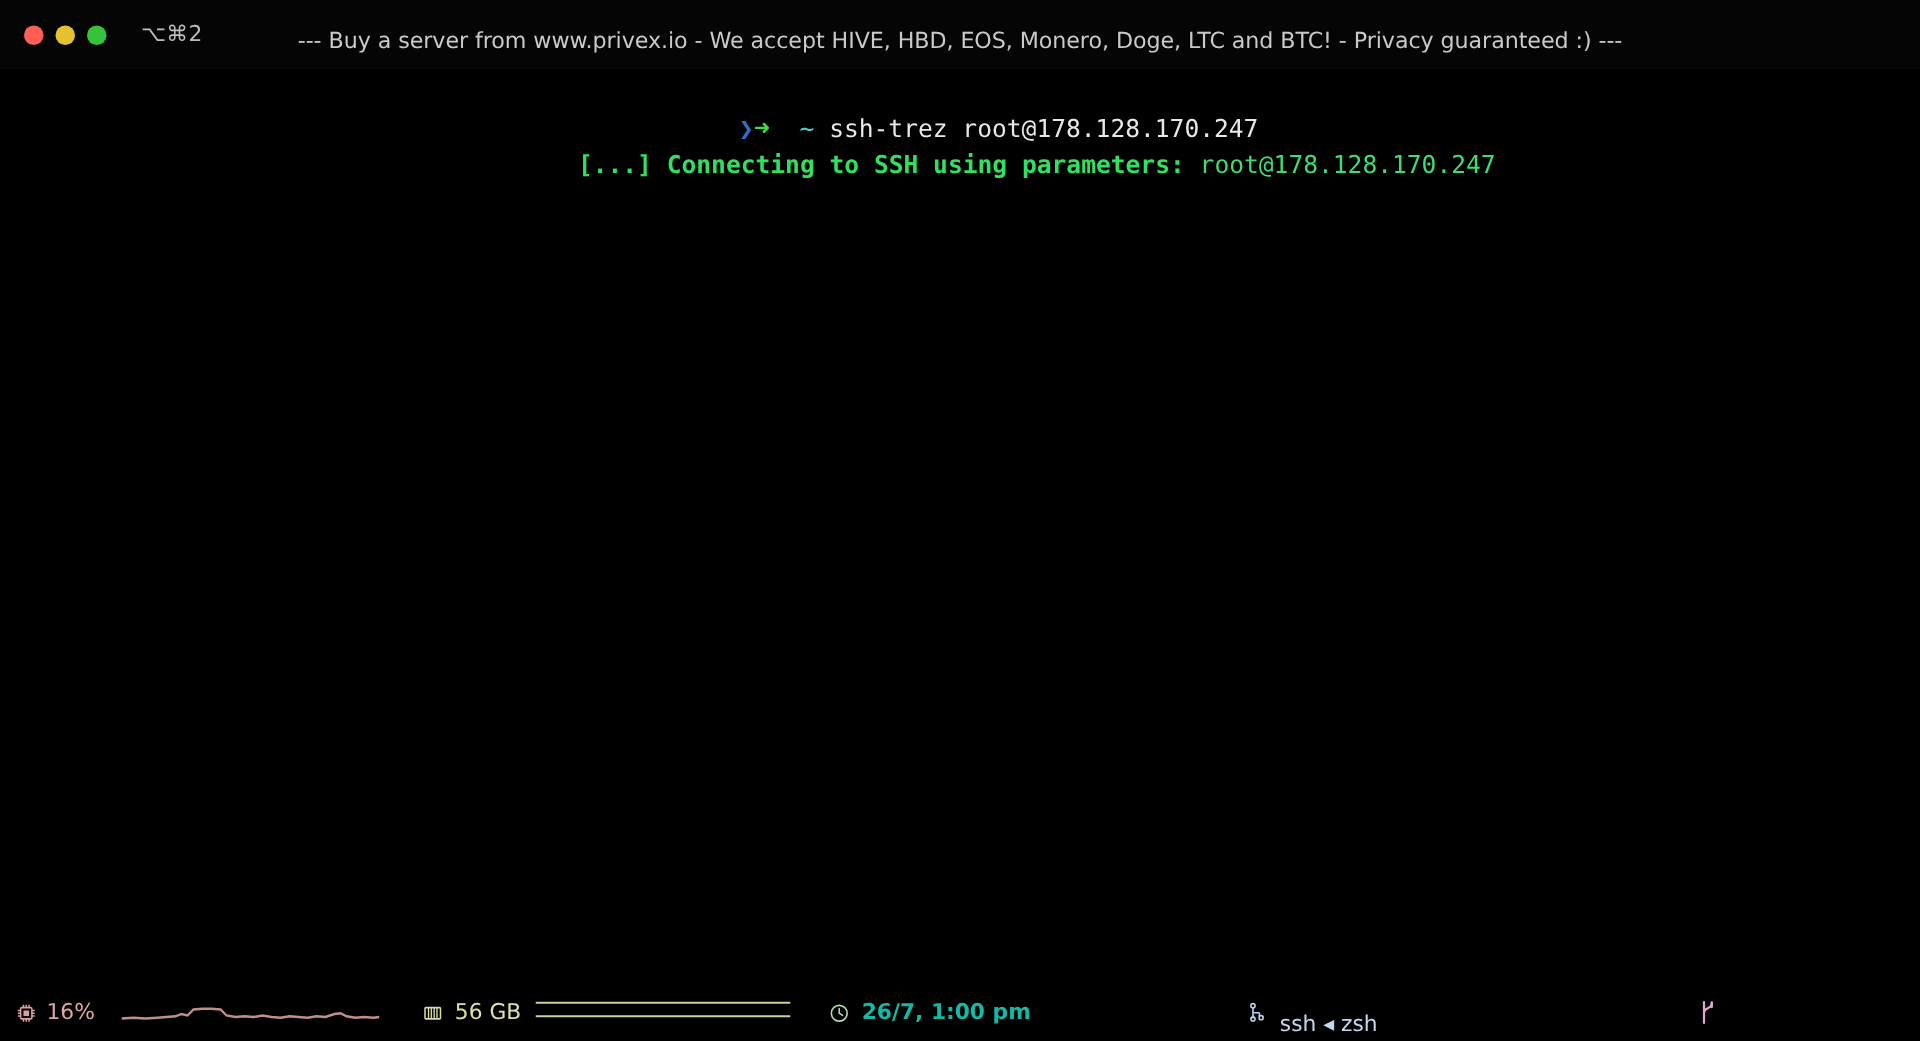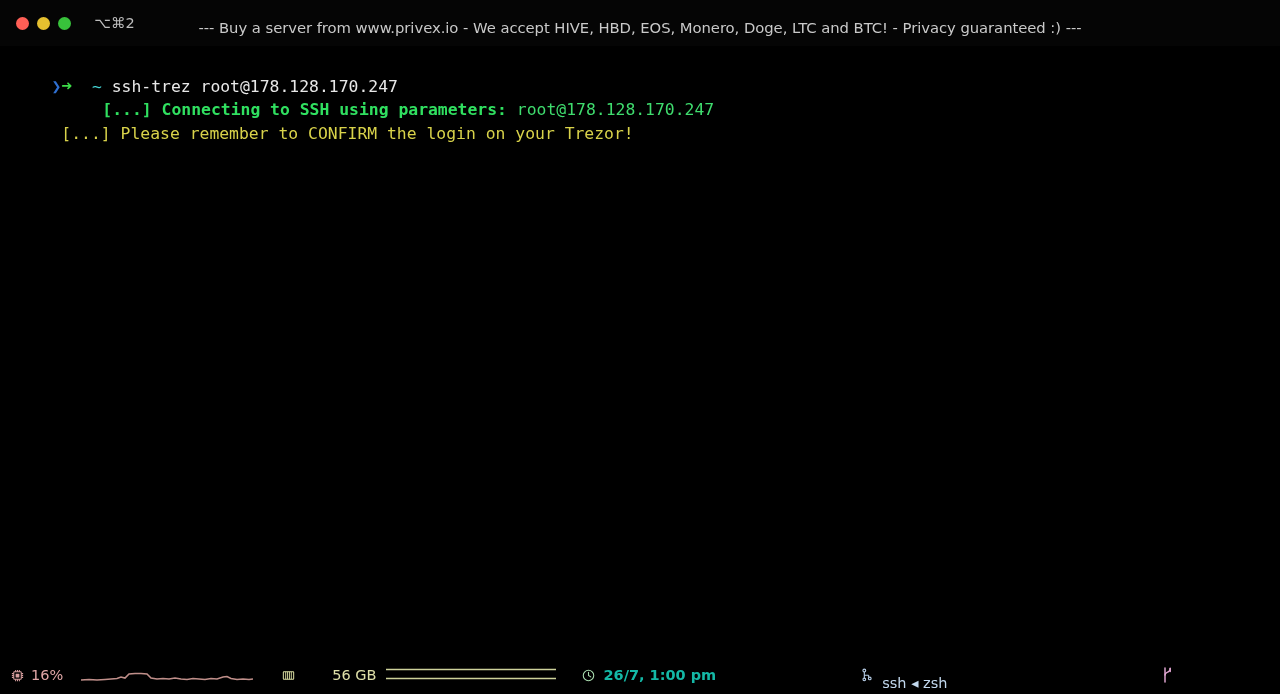--- a/index.html
+++ b/index.html
@@ -80,20 +80,21 @@
     font-family: "DejaVu Sans Mono", monospace;
     font-size: 16.4px;
     line-height: 24px;
     color: #e0e0e0;
   }
 
   .line {
     white-space: pre;
     height: 24px;
     padding-left: 12px;
+    text-align: center;
   }
 
   .seg { white-space: pre; }
 
   
   .chev-blue  { color: #2f6fd0; }
   .arrow-grn  { color: #3ddc48; font-size: 18px; }
   .tilde-cyan { color: #45d6d6; }
   .cmd-white  { color: #e8e8e8; }
 
@@ -128,21 +129,21 @@
     flex: 0 0 auto;
   }
 
   .status-label { white-space: nowrap; }
 
   #cpu-item   { margin-left: 10px; color: #d9a0a0; }
   #cpu-item .status-label { margin-left: 6px; color: #e0a6a6; }
 
   #cpu-spark  { margin-left: 18px; }
 
-  #mem-item   { margin-left: 28px; color: #d8dba0; gap: 29px; }
+  #mem-item   { margin-left: 28px; color: #d8dba0; }
   #mem-item .status-label { margin-left: 7px; color: #dfe0a8; }
 
   #mem-graph  { margin-left: 10px; }
 
   #clock-item { margin-left: 25px; color: #a8dcae; }
   #clock-item .status-label { margin-left: 7px; color: #14b8a6; font-weight: bold; }
 
   #proc-item  { margin-left: 144px; color: #b8cfe8; }
   #proc-item .status-label { margin-left: 7px; color: #c2d8ee; margin-top: 15px; }
 
@@ -168,21 +169,21 @@
 
   <div class="line">
     <span class="seg chev-blue">❯</span><span class="seg arrow-grn">➜</span><span class="seg">  </span><span class="seg tilde-cyan">~</span><span class="seg"> </span><span class="seg cmd-white">ssh-trez root@178.128.170.247</span>
   </div>
 
   <div class="line">
     <span class="seg">&nbsp;</span><span class="seg grn-bold">[...] Connecting to SSH using parameters:</span><span class="seg"> </span><span class="seg grn-plain">root@178.128.170.247</span>
   </div>
 
   <div class="line">
-    <span class="seg">&nbsp;</span><span class="seg yellow">[...] Please remember to CONFIRM the login on your Trezor!</span>
+    <span class="seg">&nbsp;</span>
   </div>
 
 </div>
 
 <div id="statusbar">
 
   <div class="status-item" id="cpu-item">
     <span class="status-icon">
       <svg width="15" height="15" viewBox="0 0 16 16" fill="none" stroke="#d9a0a0" stroke-width="1.1">
         <rect x="4" y="4" width="8" height="8" rx="0.8"></rect>

